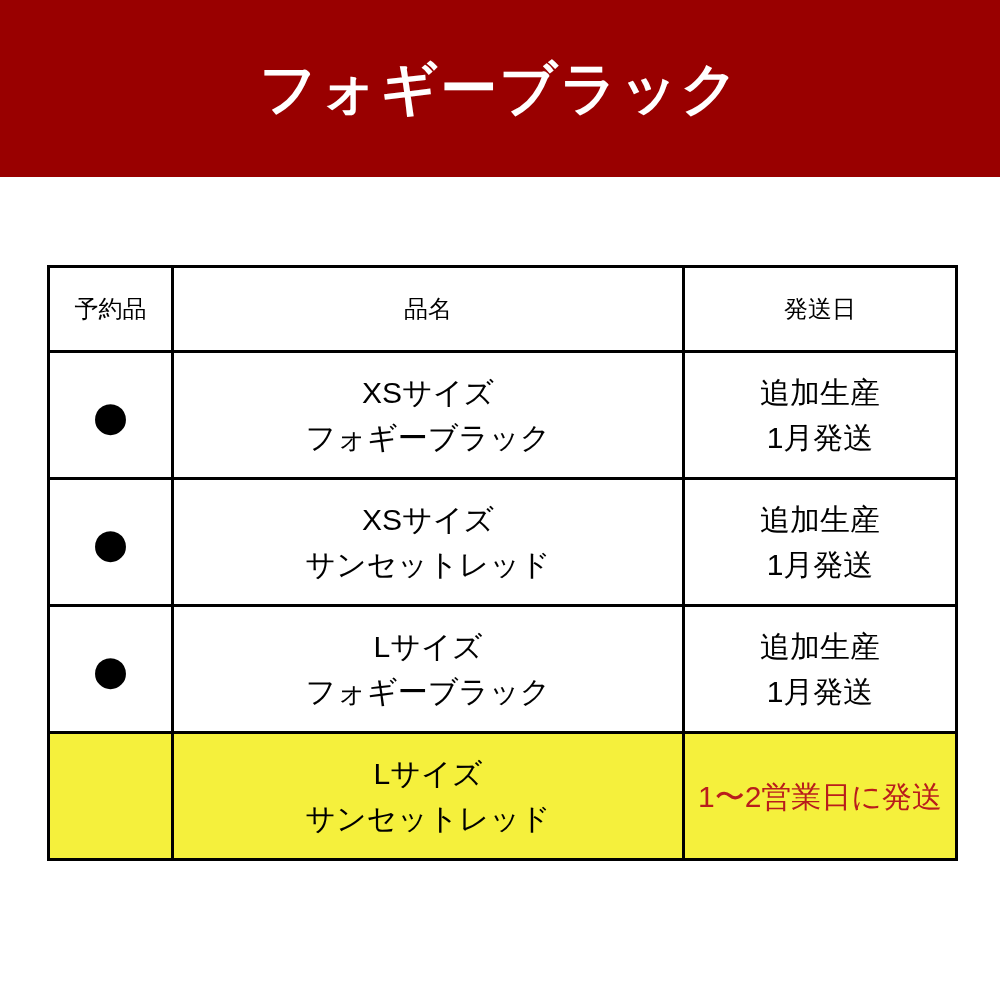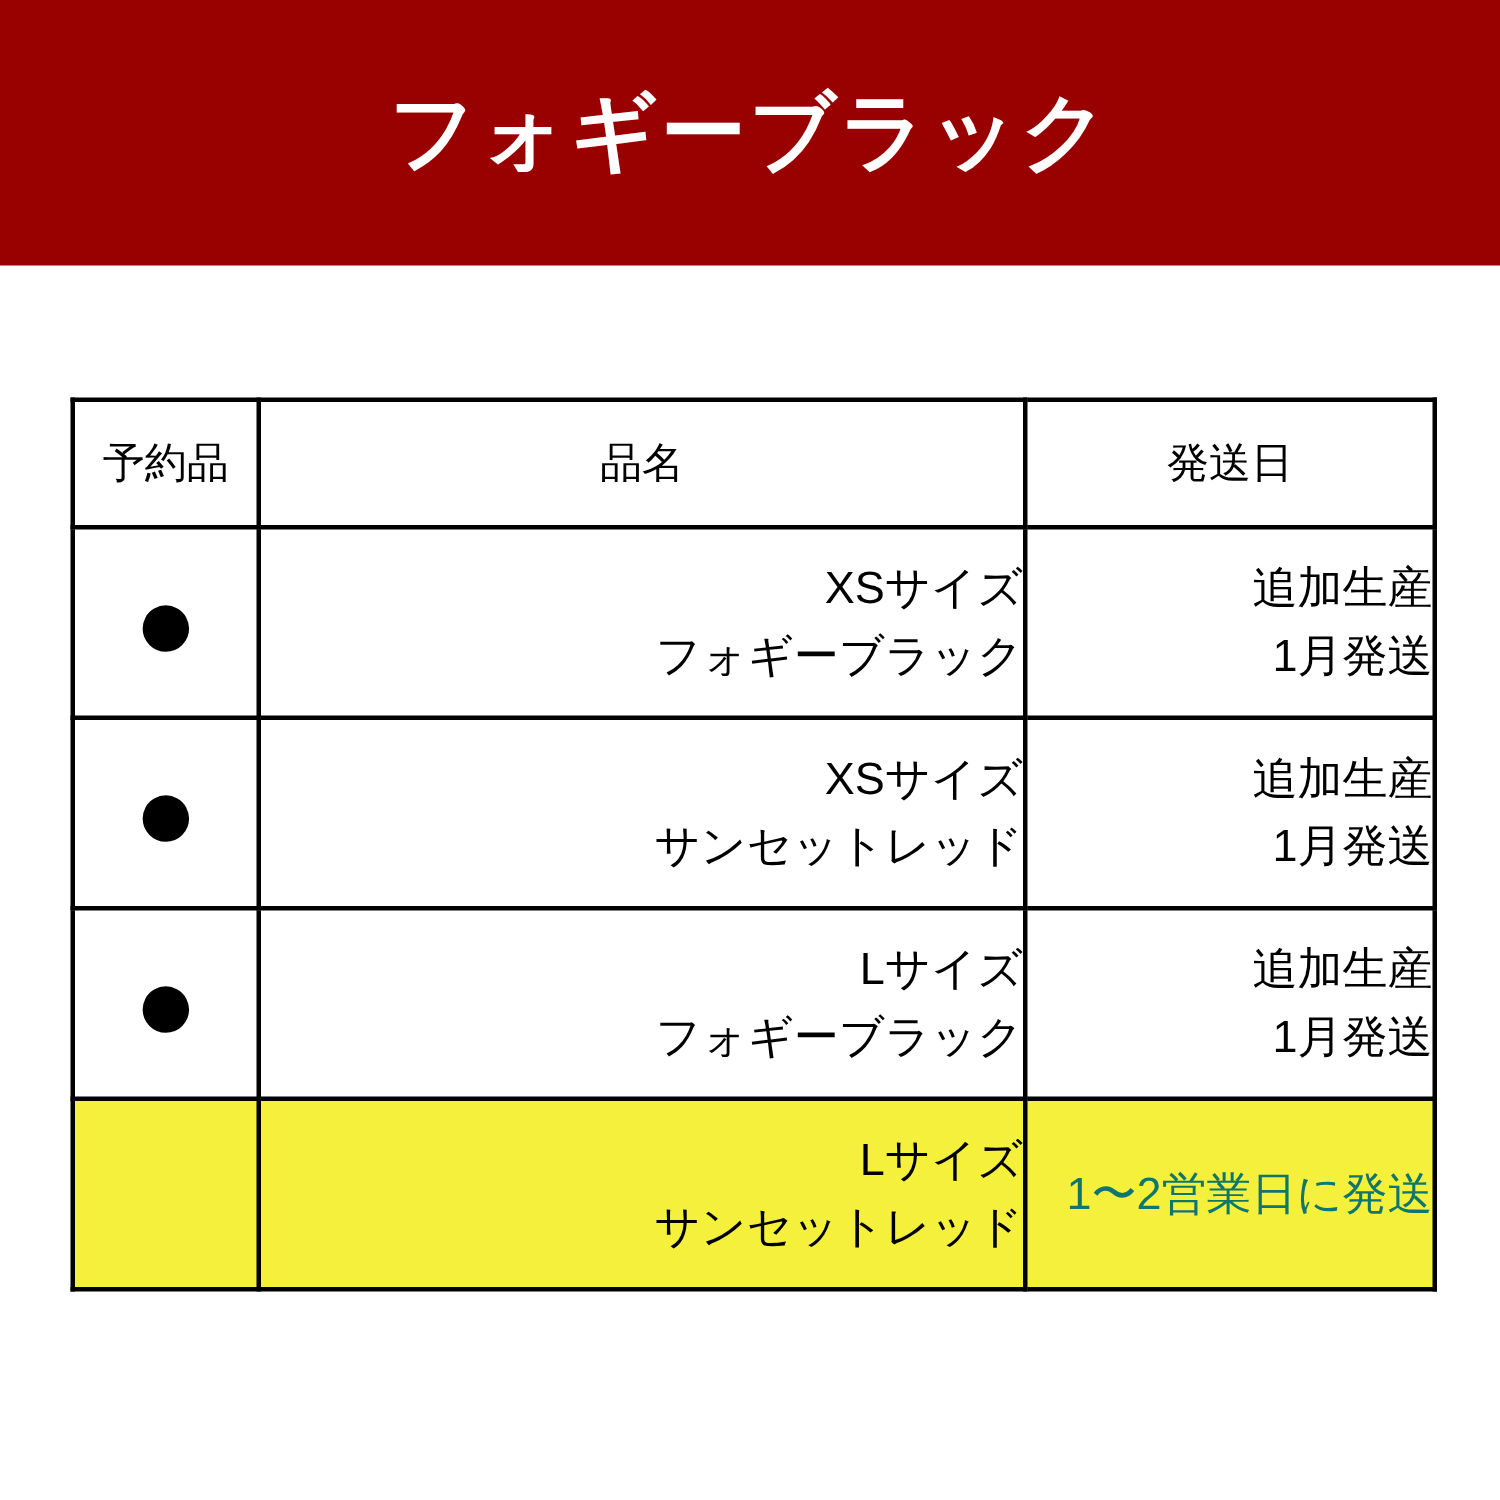--- a/index.html
+++ b/index.html
@@ -45,45 +45,45 @@
   .notice-table th,
   .notice-table td {
     border: 3px solid #000000;
     text-align: center;
     vertical-align: middle;
     padding: 0;
     background: #ffffff;
   }
   .notice-table th {
     height: 82px;
-    font-size: 28px;
+    font-size: 24px;
     font-weight: normal;
   }
   .notice-table td {
     height: 124px;
     font-size: 30px;
     line-height: 45px;
   }
   .dot {
     display: inline-block;
     font-size: 72px;
     line-height: 72px;
     color: #000000;
   }
   .ship-delay {
     color: #000000;
   }
   .ship-current {
-    color: #0f766e;
+    color: #b91c1c;
     font-size: 29px;
   }
   tr.highlight td {
     background: #f5f03c;
   }
-  .line { display: block; text-align: right; }
+  .line { display: block; }
 </style>
 </head>
 <body>
 
 <div class="banner">
   <div class="banner-title">フォギーブラック</div>
 </div>
 
 <div class="table-wrap">
   <table class="notice-table">

